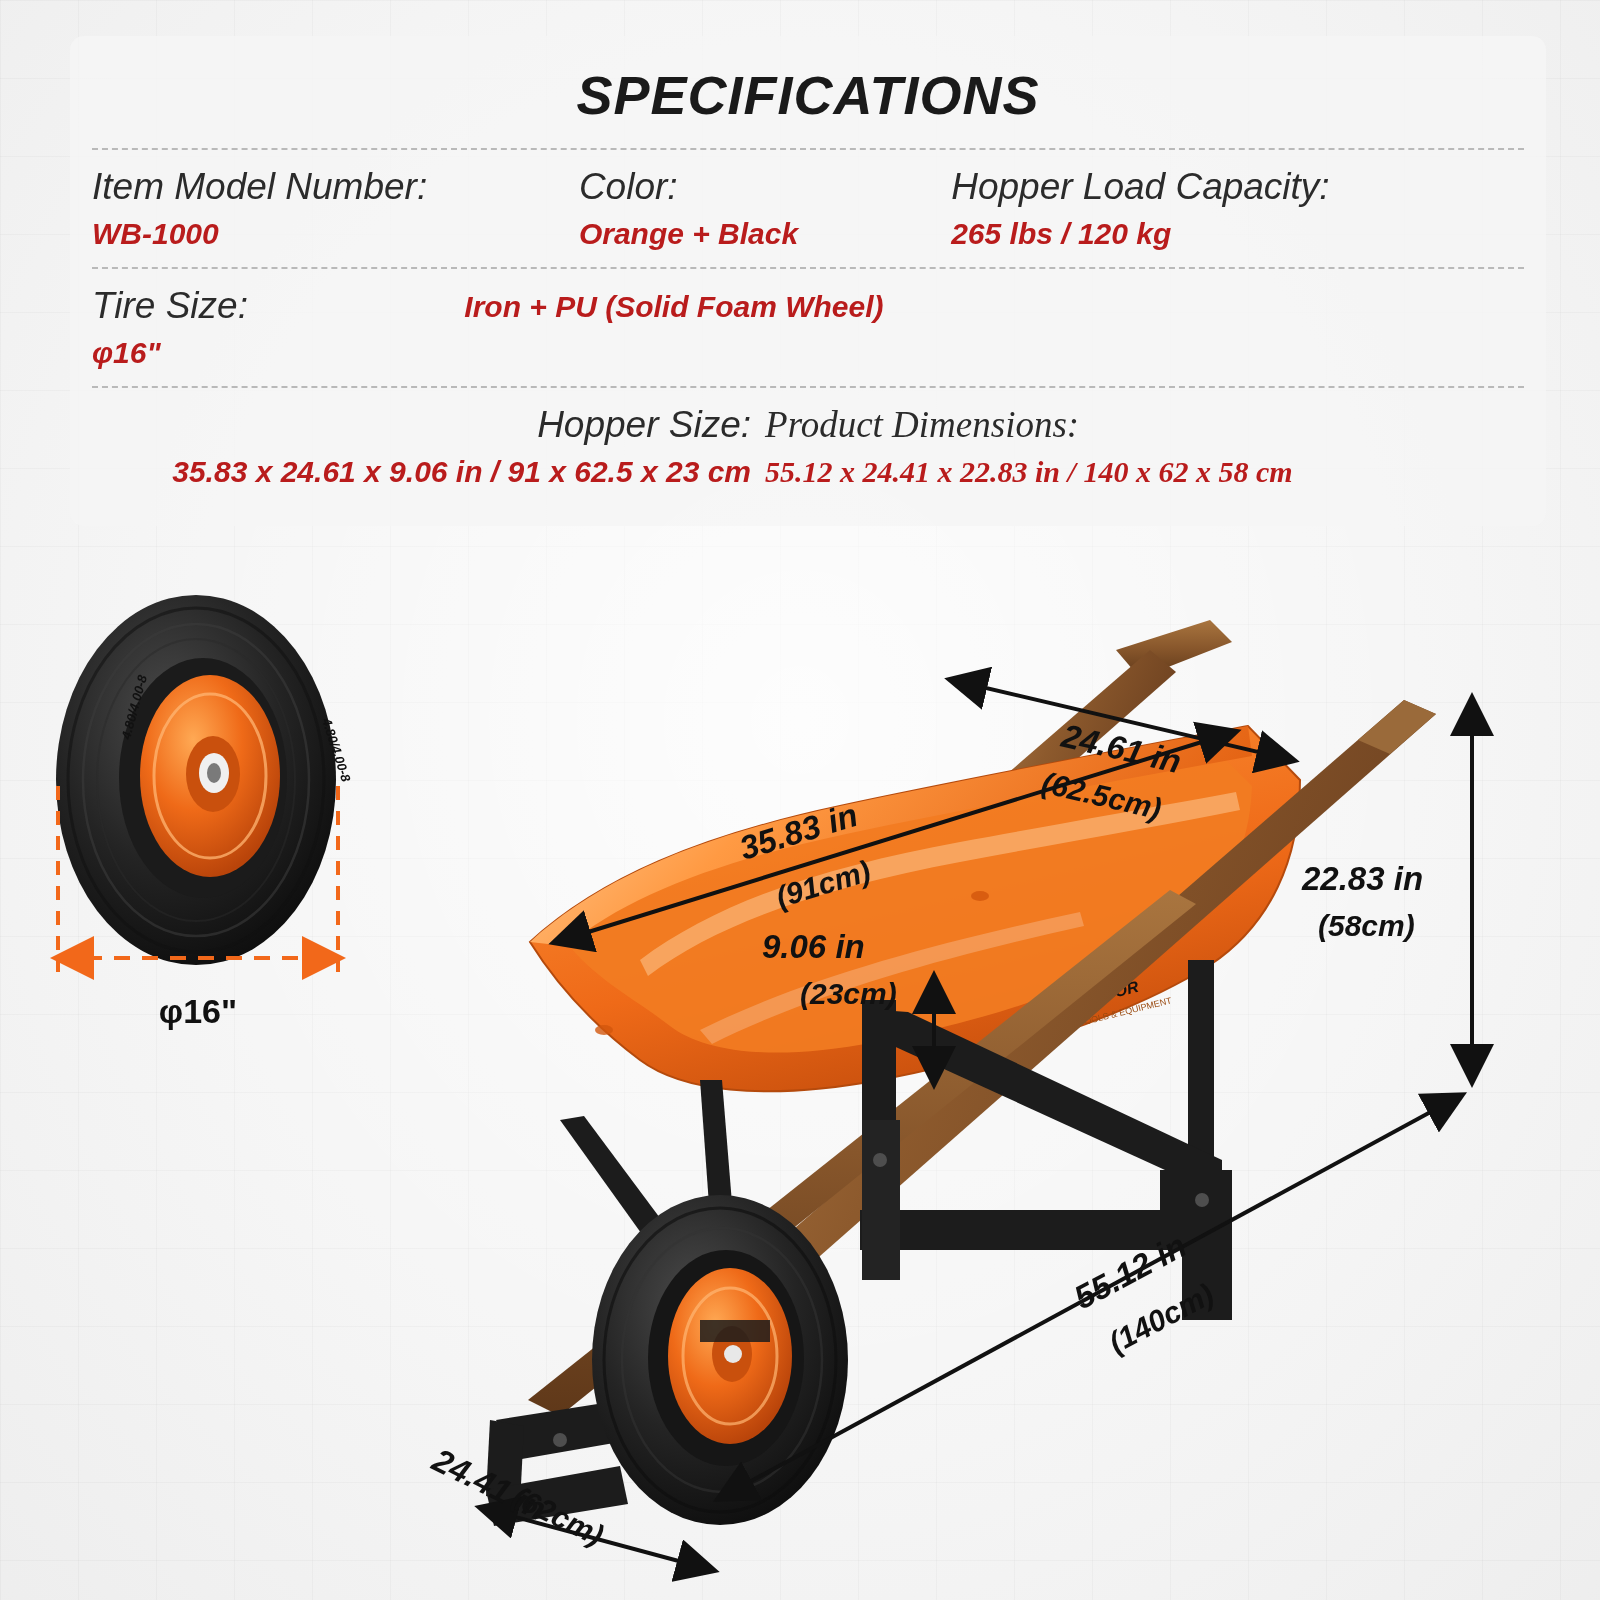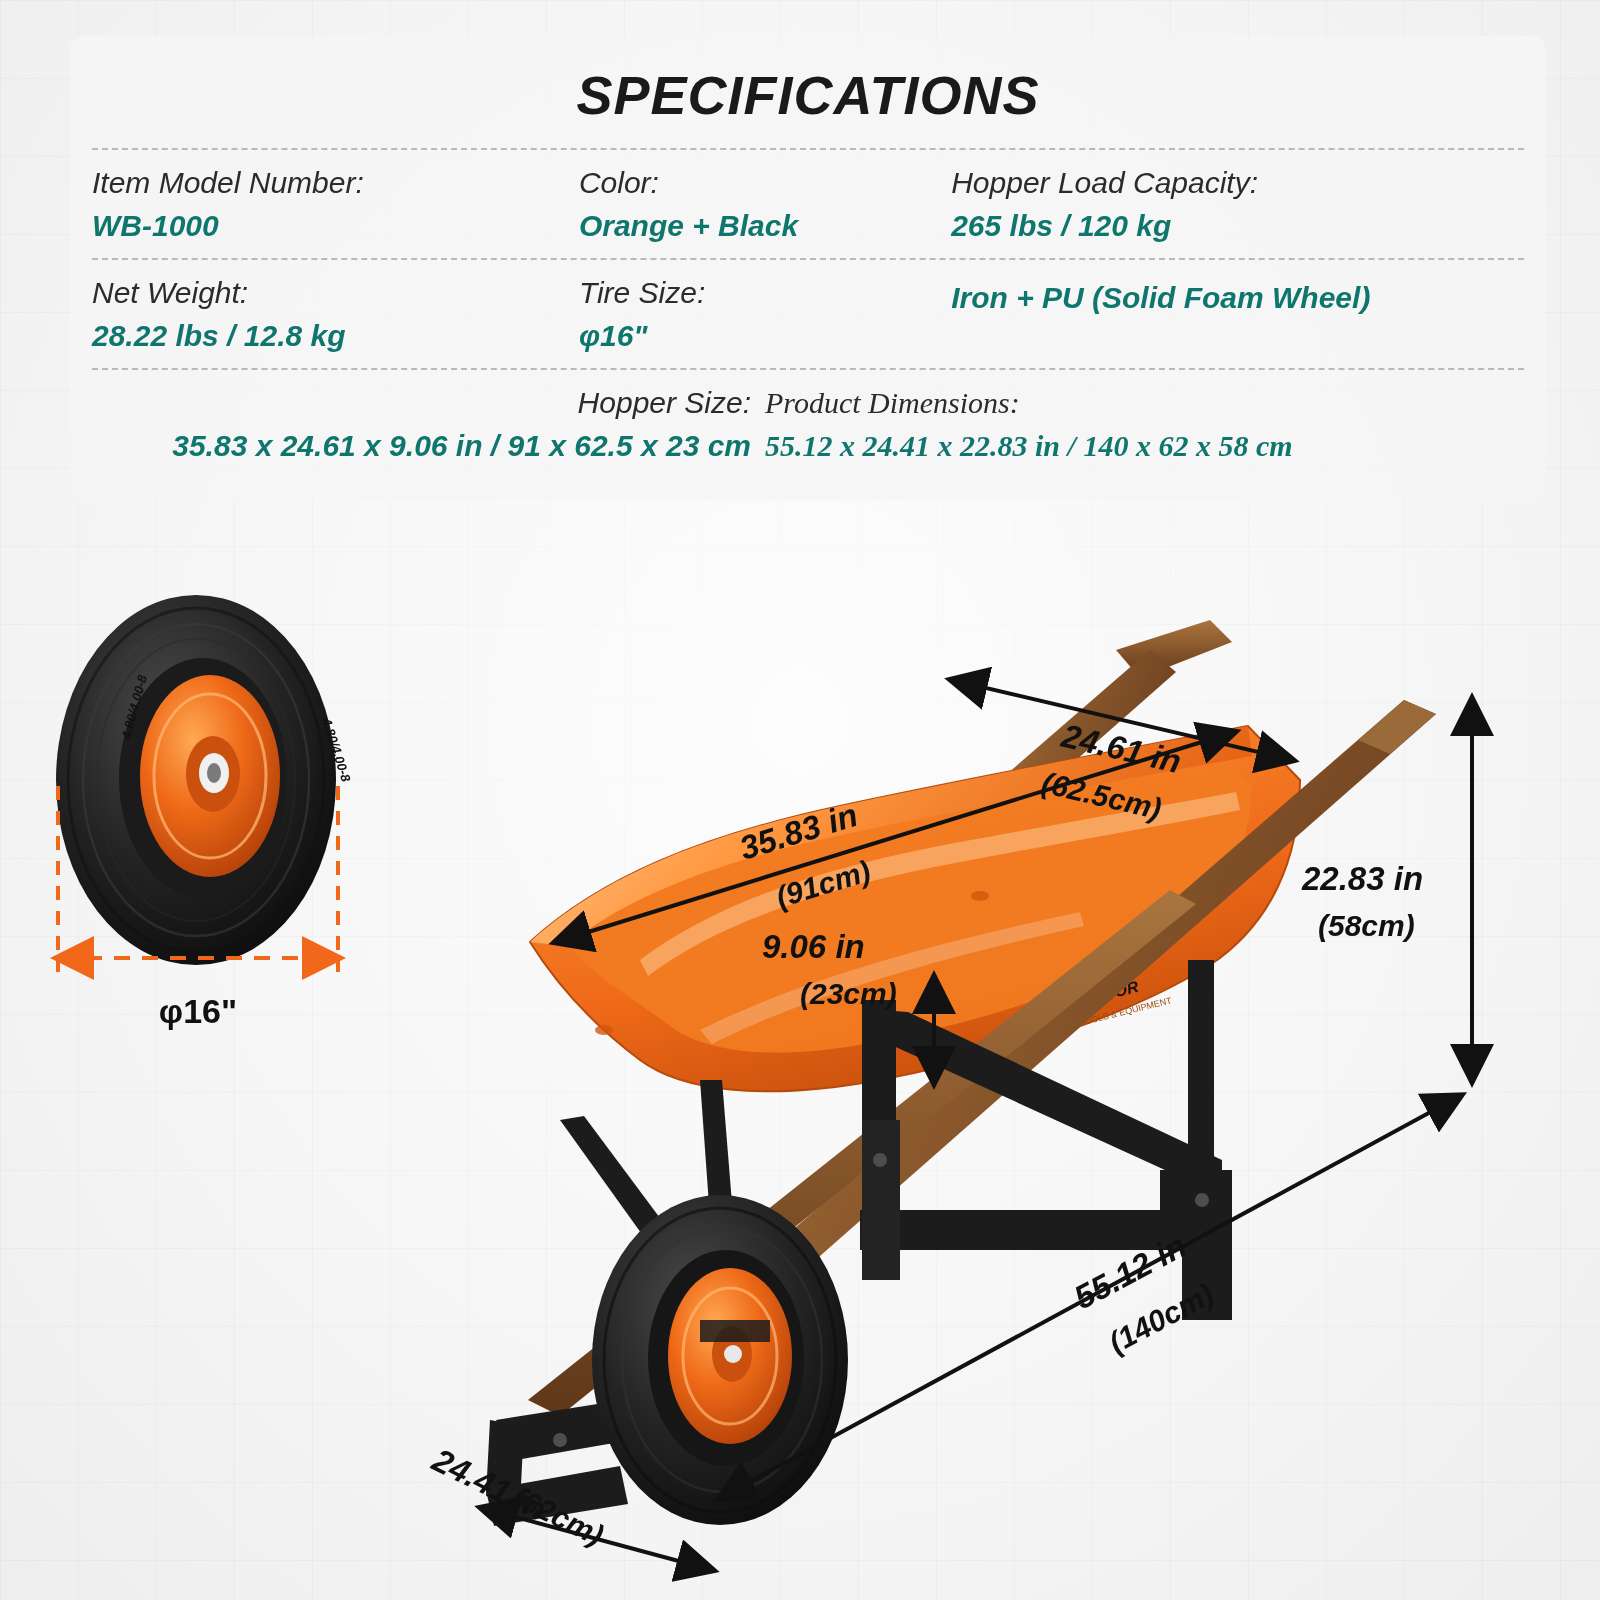--- a/index.html
+++ b/index.html
@@ -64,31 +64,31 @@
   .spec-cell {
     box-sizing: border-box;
     padding-right: 14px;
   }
   .c1 { width: 34%; }
   .c2 { width: 26%; }
   .c3 { width: 40%; }
   .w1 { width: 47%; text-align: right; }
   .w2 { width: 53%; font-family: Liberation Serif, serif; }
   .spec-label {
-    font-size: 30px;
+    font-size: 37px;
     font-style: italic;
     color: #2b2b2b;
     white-space: nowrap;
     line-height: 1.25;
   }
   .spec-value {
     font-size: 30px;
     font-style: italic;
     font-weight: bold;
-    color: #0f766e;
+    color: #b91c1c;
     white-space: nowrap;
     line-height: 1.35;
     margin-top: 4px;
   }
 
   
   .illus {
     position: absolute;
     left: 0;
     top: 560px;
@@ -130,24 +130,20 @@
     </div>
     <div class="spec-cell c3">
       <div class="spec-label">Hopper Load Capacity:</div>
       <div class="spec-value">265 lbs / 120 kg</div>
     </div>
   </div>
 
   <div class="divider"></div>
 
   <div class="spec-row">
-    <div class="spec-cell c1">
-      <div class="spec-label">Net Weight:</div>
-      <div class="spec-value">28.22 lbs / 12.8 kg</div>
-    </div>
     <div class="spec-cell c2">
       <div class="spec-label">Tire Size:</div>
       <div class="spec-value">φ16"</div>
     </div>
     <div class="spec-cell c3">
       <div class="spec-value">Iron + PU (Solid Foam Wheel)</div>
     </div>
   </div>
 
   <div class="divider"></div>

